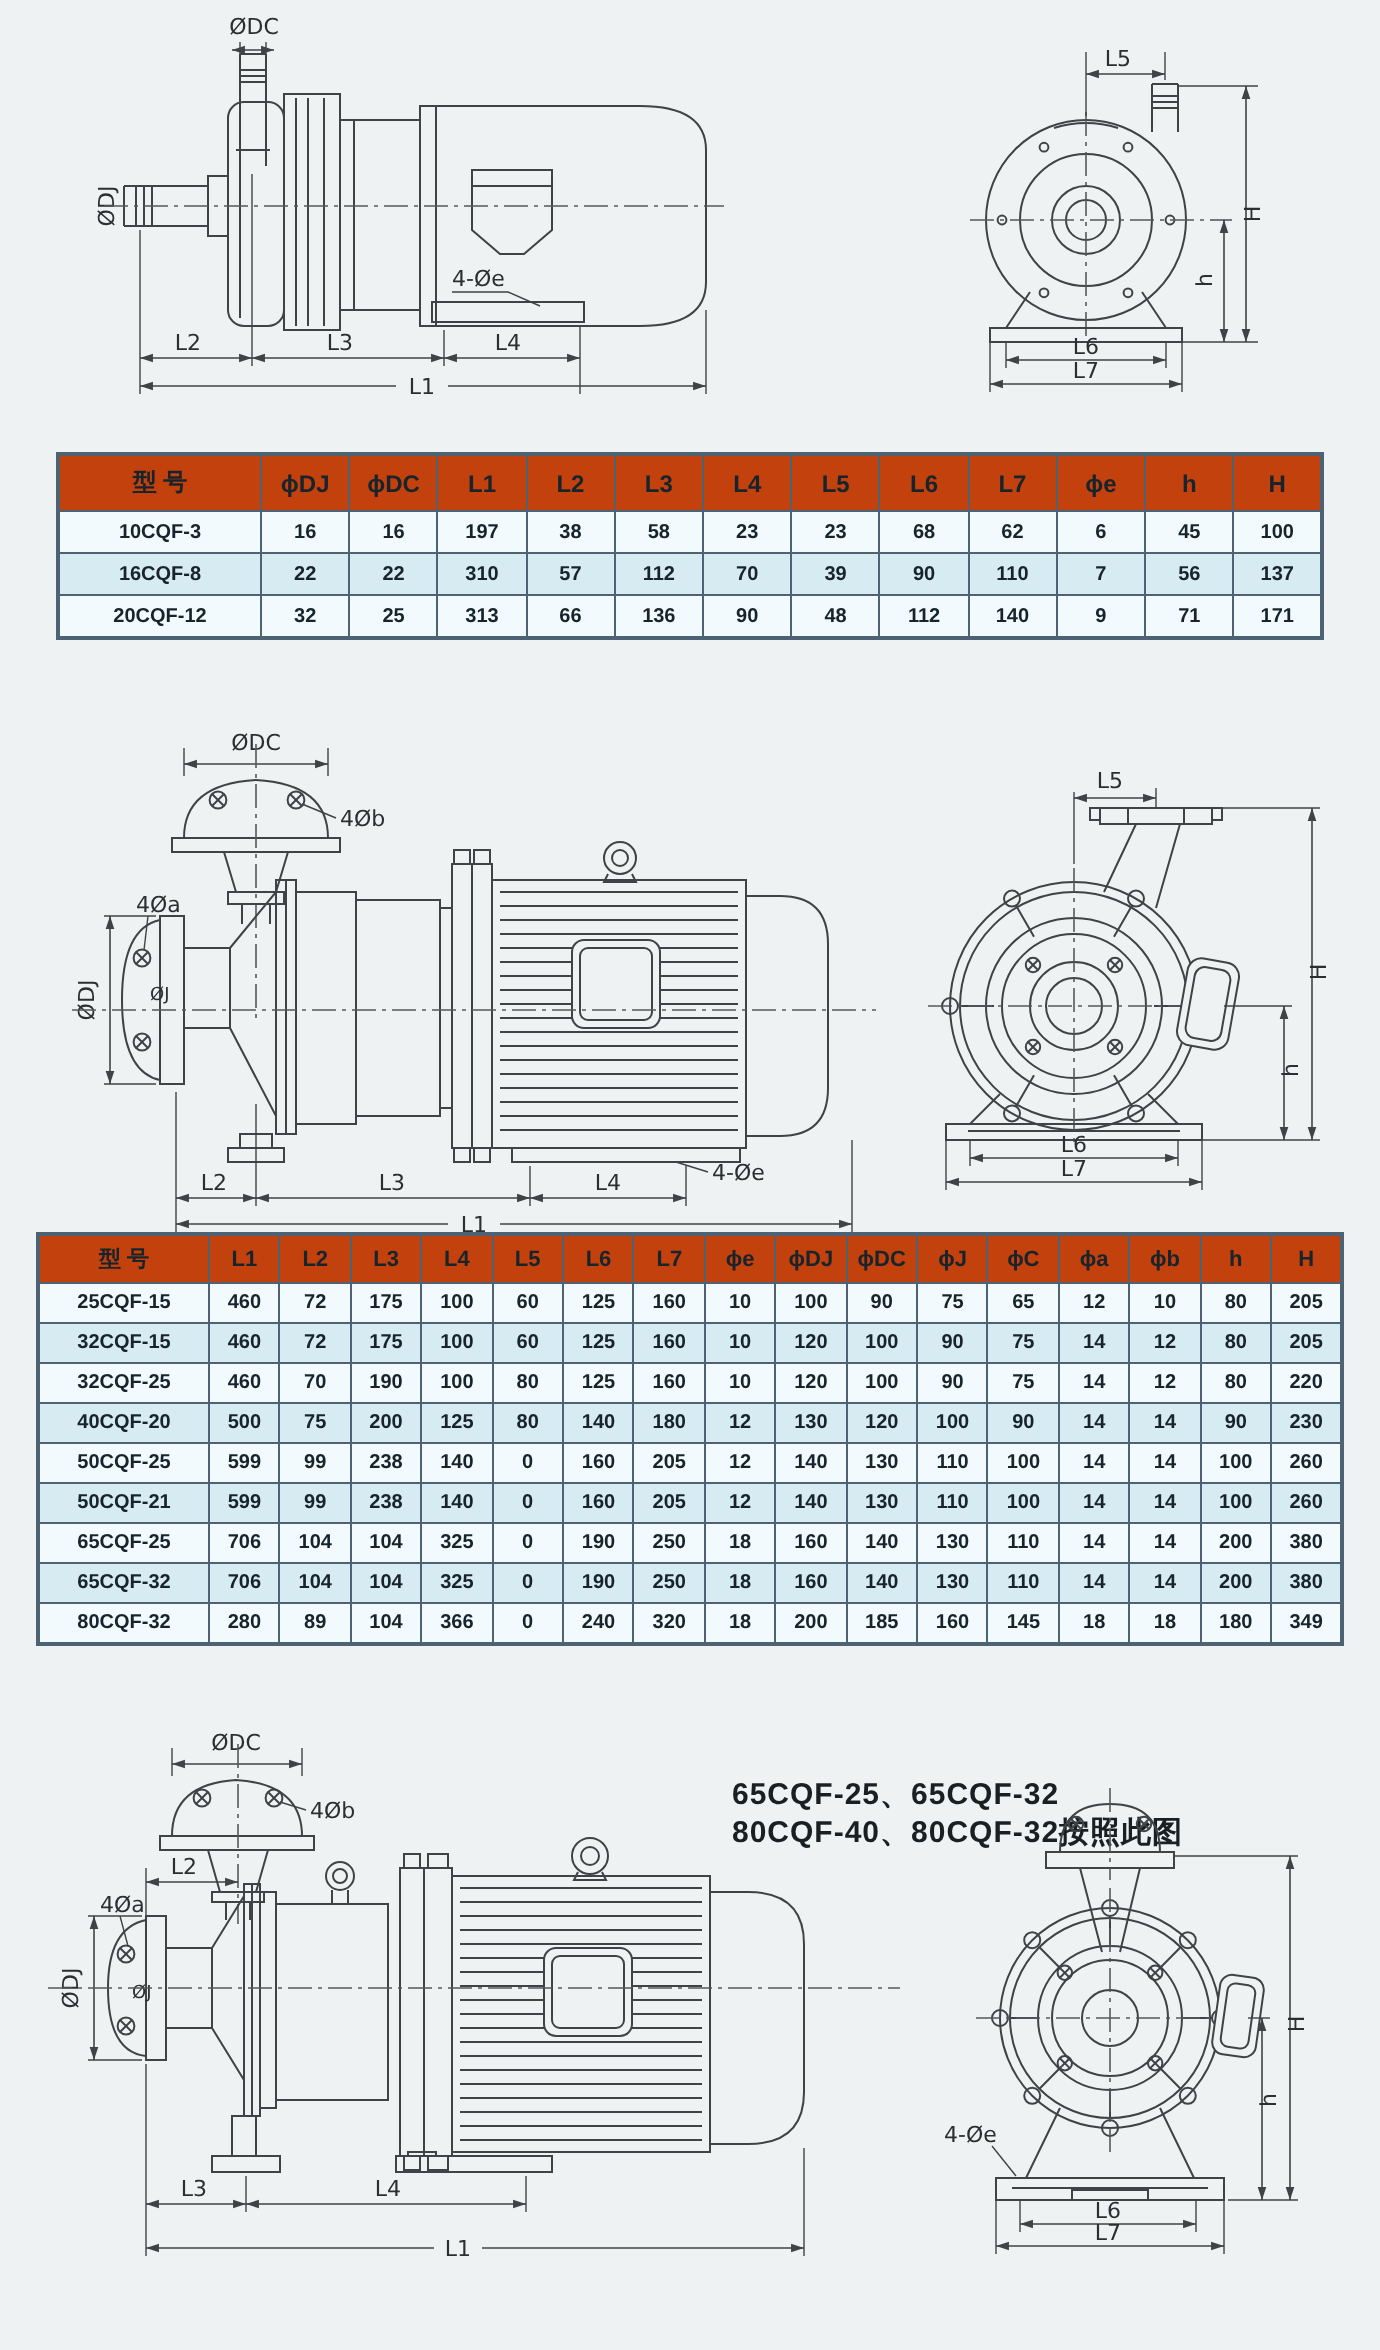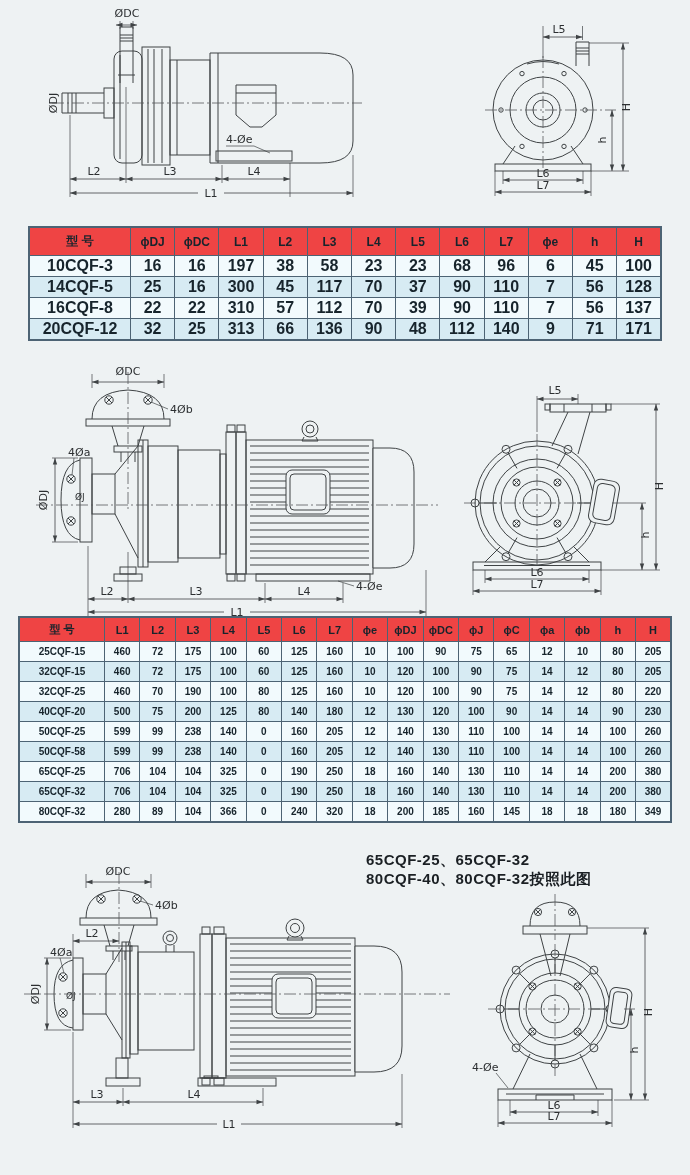--- a/index.html
+++ b/index.html
@@ -4,39 +4,39 @@
 <style>
   html,body{margin:0;padding:0;background:#dfe5e8;}
   .page{position:relative;width:690px;height:1175px;background:#eef2f3;overflow:hidden;
         font-family:"Liberation Sans",sans-serif;}
   
   .tbl-wrap{position:absolute;}
   table.spec{border-collapse:collapse;table-layout:fixed;width:100%;
              border:2px solid #4d6374;background:#fff;}
   table.spec th,table.spec td{border:1px solid #4d6374;text-align:center;padding:0;
              color:#17242c;font-family:"Liberation Sans",sans-serif;overflow:hidden;white-space:nowrap;}
-  table.spec th{background:#ef4444;font-weight:bold;}
+  table.spec th{background:#c2410c;font-weight:bold;}
   table.spec tbody tr:nth-child(odd){background:#f2fafd;}
   table.spec tbody tr:nth-child(even){background:#d7ebf3;}
   .t1 th{height:27px;font-size:12px;}
-  .t1 td{height:20px;font-size:16px;font-weight:bold;}
+  .t1 td{height:20px;font-size:10px;font-weight:bold;}
   .t1 th:first-child{width:100px;}
   .t2 th{height:23px;font-size:11px;}
   .t2 td{height:19px;font-size:10px;font-weight:bold;}
   .t2 th:first-child{width:84px;}
   
   svg{position:absolute;overflow:visible;}
   .ln{stroke:#3f4345;fill:none;stroke-width:1;}
   .lnf{stroke:#3f4345;fill:#eef2f3;stroke-width:1;}
   .cl{stroke:#55595b;fill:none;stroke-width:.8;stroke-dasharray:12 3 2 3;}
   .dim{stroke:#3f4345;fill:none;stroke-width:.8;}
   .ext{stroke:#3f4345;fill:none;stroke-width:.7;}
   .dlab{font:11px "DejaVu Sans",sans-serif;fill:#2c2f31;}
   .dlab2{font:9px "DejaVu Sans",sans-serif;fill:#2c2f31;}
-  .note{position:absolute;left:366px;top:850px;font-size:15px;font-weight:bold;
+  .note{position:absolute;left:366px;top:888px;font-size:15px;font-weight:bold;
         color:#1a1f23;line-height:19px;letter-spacing:.5px;}
 </style>
 </head>
 <body>
 
 <div class="page">
 
   <svg style="left:30px;top:5px" width="340" height="212" viewBox="0 0 340 212">
     <defs>
       <marker id="a1" viewBox="0 0 10 10" refX="9.5" refY="5" markerWidth="9" markerHeight="9" orient="auto-start-reverse">
@@ -162,39 +162,24 @@
           <tr>
             <td>10CQF-3</td>
             <td>16</td>
             <td>16</td>
             <td>197</td>
             <td>38</td>
             <td>58</td>
             <td>23</td>
             <td>23</td>
             <td>68</td>
-            <td>96</td>
+            <td>62</td>
             <td>6</td>
             <td>45</td>
             <td>100</td>
-          </tr>
-          <tr>
-            <td>14CQF-5</td>
-            <td>25</td>
-            <td>16</td>
-            <td>300</td>
-            <td>45</td>
-            <td>117</td>
-            <td>70</td>
-            <td>37</td>
-            <td>90</td>
-            <td>110</td>
-            <td>7</td>
-            <td>56</td>
-            <td>128</td>
           </tr>
           <tr>
             <td>16CQF-8</td>
             <td>22</td>
             <td>22</td>
             <td>310</td>
             <td>57</td>
             <td>112</td>
             <td>70</td>
             <td>39</td>
@@ -493,21 +478,21 @@
             <td>140</td>
             <td>130</td>
             <td>110</td>
             <td>100</td>
             <td>14</td>
             <td>14</td>
             <td>100</td>
             <td>260</td>
           </tr>
           <tr>
-            <td>50CQF-58</td>
+            <td>50CQF-21</td>
             <td>599</td>
             <td>99</td>
             <td>238</td>
             <td>140</td>
             <td>0</td>
             <td>160</td>
             <td>205</td>
             <td>12</td>
             <td>140</td>
             <td>130</td>

